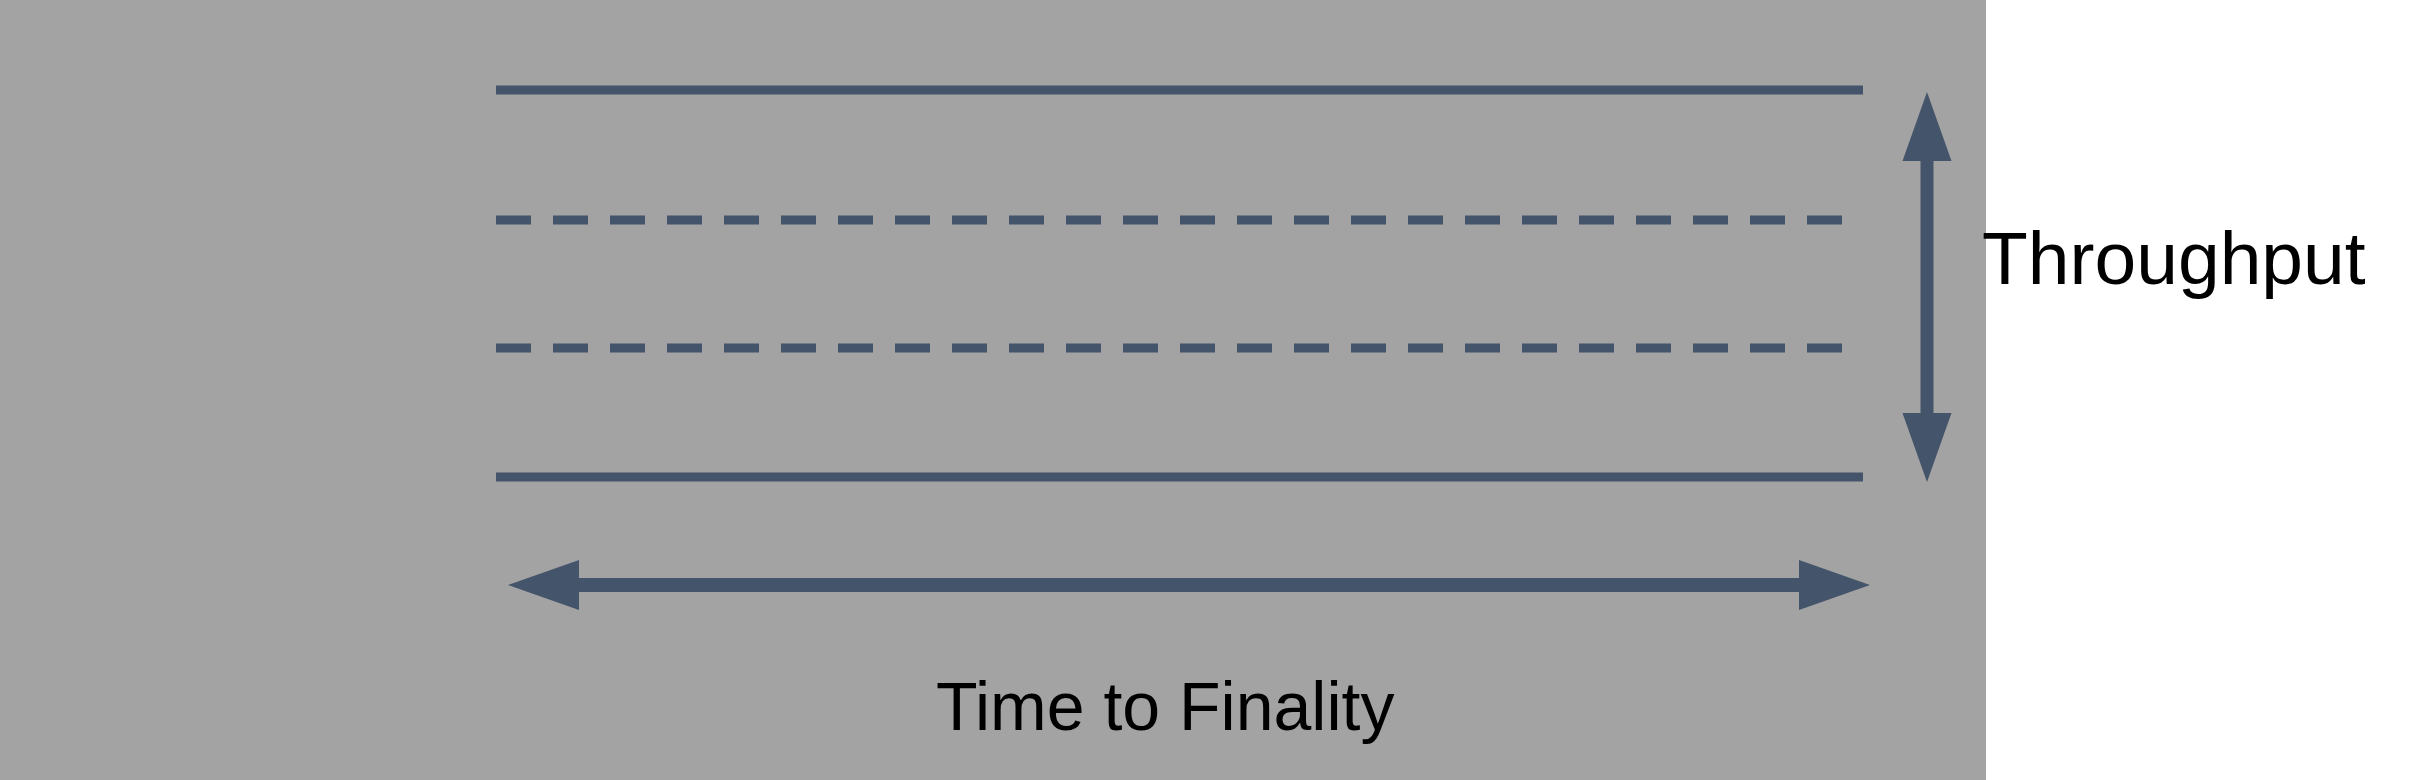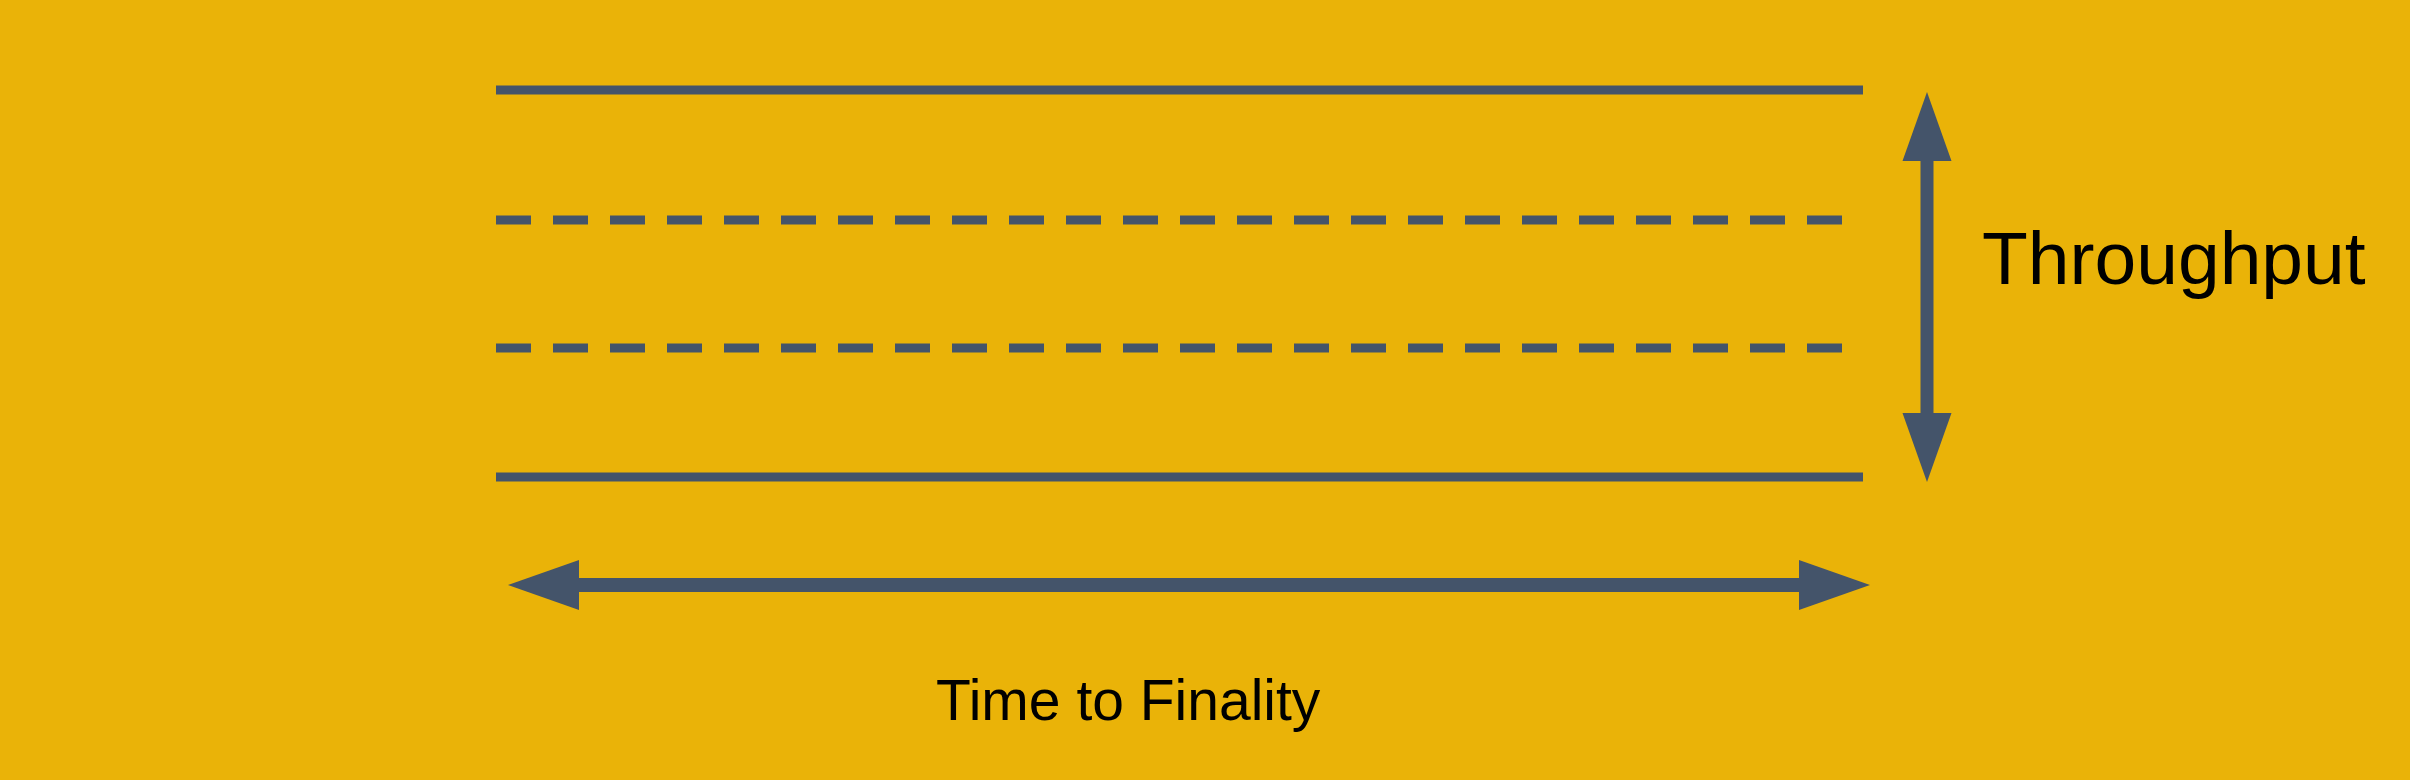--- a/index.html
+++ b/index.html
@@ -8,23 +8,23 @@
     background: #ffffff;
   }
   body {
     width: 2410px;
     height: 780px;
     font-family: "Liberation Sans", sans-serif;
     overflow: hidden;
   }
   #diagram-root {
     position: relative;
-    width: 2410px;
+    width: 1986px;
     height: 780px;
-    background: #eab308;
+    background: #a3a3a3;
   }
   #diagram-svg {
     position: absolute;
     left: 0;
     top: 0;
     width: 2410px;
     height: 780px;
     display: block;
   }
   .label-text {
@@ -36,21 +36,21 @@
     line-height: 1;
   }
   #label-throughput {
     left: 1982px;
     top: 221px;
     font-size: 75px;
   }
   #label-time-to-finality {
     left: 936px;
     top: 672px;
-    font-size: 57px;
+    font-size: 68px;
   }
 </style>
 </head>
 <body>
 
 <div id="diagram-root">
 
   <svg id="diagram-svg" viewBox="0 0 2410 780" xmlns="http://www.w3.org/2000/svg">
 
     <line x1="496" y1="90" x2="1863" y2="90" stroke="#44546A" stroke-width="9" stroke-linecap="butt"></line>

